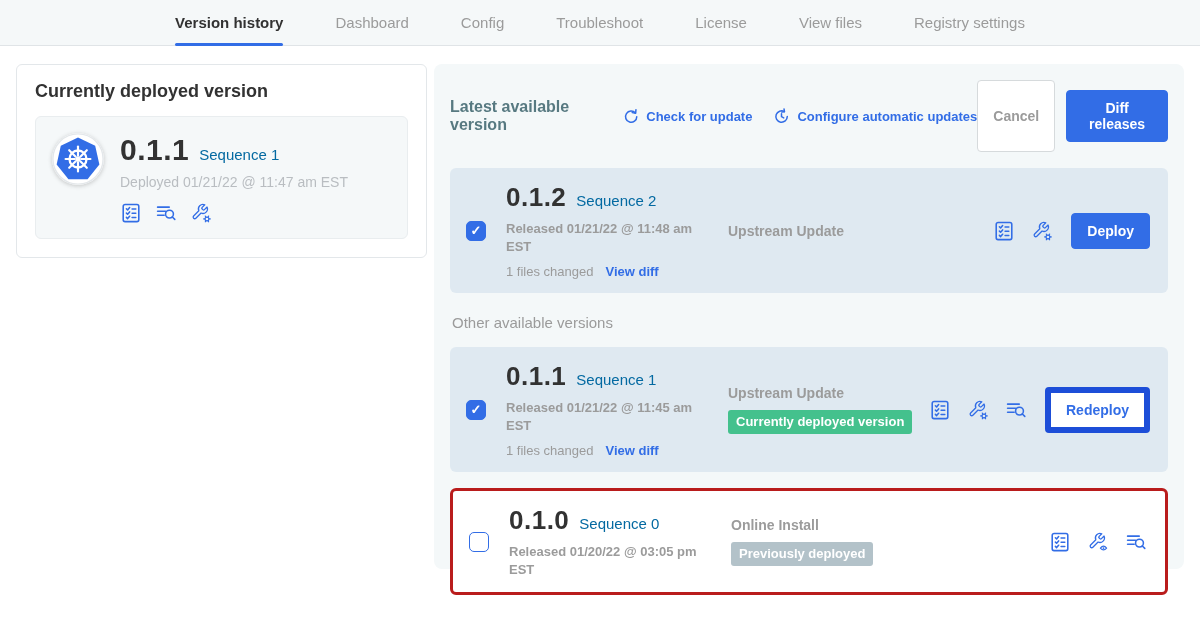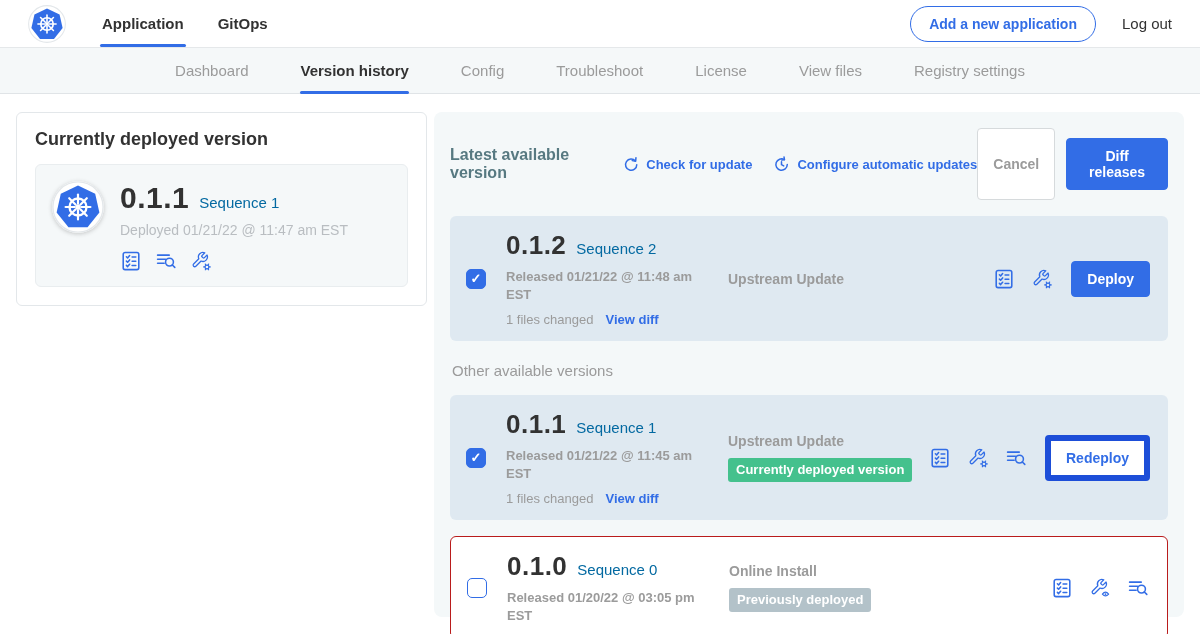--- a/index.html
+++ b/index.html
@@ -101,21 +101,21 @@
     background:#fff; border:6px solid #1d4ed8; color:#326de6;
     font-family:inherit; font-size:14px; font-weight:700;
     padding:9px 15px; border-radius:4px; cursor:pointer;
   }
 
   .version-row {
     display:flex; align-items:center; border-radius:6px; padding:14px 16px;
     margin-top:16px;
   }
   .row-highlight { background:#dfe9f1; min-height:120px; }
-  .row-plain { background:#fff; border:1px solid #b91c1c; min-height:96px; }
+  .row-plain { background:#fff; border:3px solid #b91c1c; min-height:96px; }
 
   .checkbox {
     width:20px; height:20px; flex:none; margin-right:20px; border-radius:5px;
     border:1.5px solid #326de6; background:#fff; cursor:pointer;
     display:flex; align-items:center; justify-content:center;
     color:#fff; font-size:13px; font-weight:700;
   }
   .checkbox.checked { background:#326de6; }
 
   .ver-col { width:218px; flex:none; }
@@ -205,38 +205,24 @@
     <g id="i-clock-refresh" fill="none" stroke="#326de6" stroke-width="1.9" stroke-linecap="round" stroke-linejoin="round">
       <path d="M19.3 12.1a7.2 7.2 0 1 1-3.6-6.3"></path>
       <polyline points="15.2,2.5 15.7,5.9 12.4,6.4"></polyline>
       <polyline points="12,8.6 12,12.2 14.8,13.7"></polyline>
     </g>
   </defs>
 </svg>
 
 <div class="app">
 
-  <header class="topnav">
-    <div class="brand">
-      <svg viewBox="0 0 36 36">
-          <use href="#i-k8s"></use>
-        </svg>
-    </div>
-    <div class="topnav-tab active">Application</div>
-    <div class="topnav-tab">GitOps</div>
-    <div class="topnav-spacer"></div>
-    <div class="topnav-right">
-      <button class="add-app-btn">Add a new application</button>
-      <span class="logout">Log out</span>
-    </div>
-  </header>
 
   <nav class="subnav">
+    <div class="subnav-tab active">Version history</div>
     <div class="subnav-tab">Dashboard</div>
-    <div class="subnav-tab active">Version history</div>
     <div class="subnav-tab">Config</div>
     <div class="subnav-tab">Troubleshoot</div>
     <div class="subnav-tab">License</div>
     <div class="subnav-tab">View files</div>
     <div class="subnav-tab">Registry settings</div>
   </nav>
 
   <main class="main">
 
     <div class="left-col">

